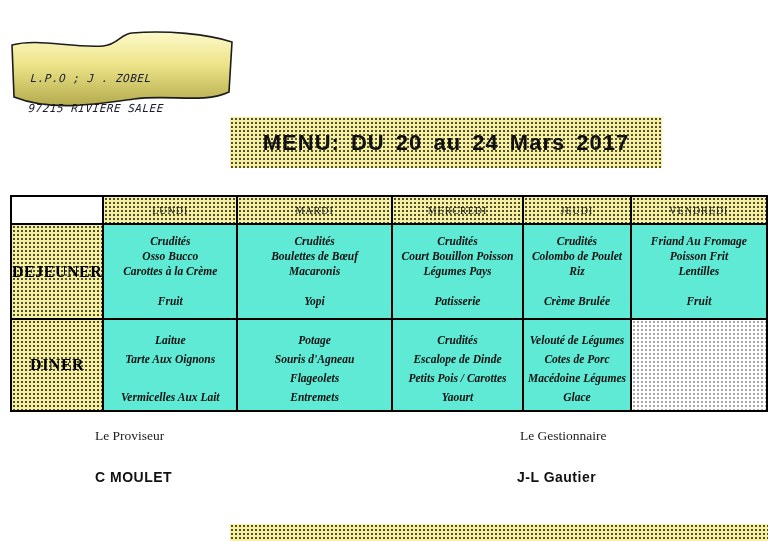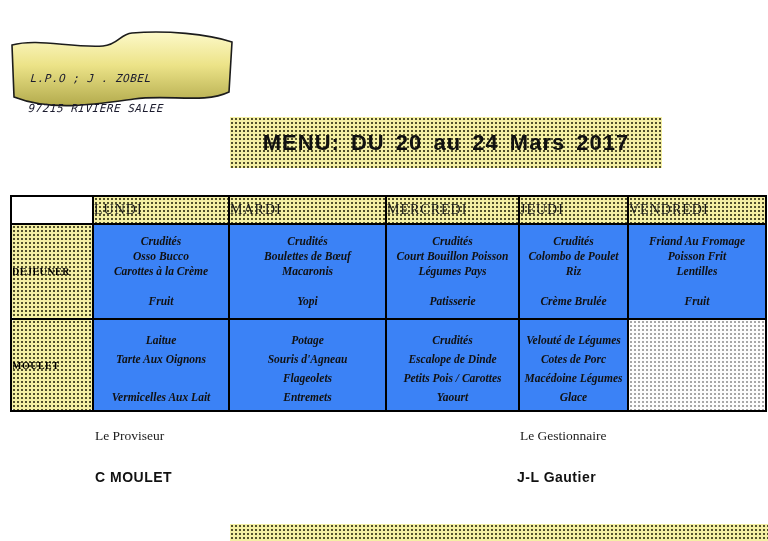--- a/index.html
+++ b/index.html
@@ -41,28 +41,28 @@
   table.menu{
     position:absolute;left:10px;top:195px;
     border-collapse:collapse;table-layout:fixed;
   }
   table.menu td,table.menu th{
     border:2px solid #000;padding:0;overflow:hidden;
   }
   td.corner{border:none;background:transparent;}
   th.day{
     font-family:"Liberation Serif",serif;font-weight:normal;
-    font-size:14px;letter-spacing:1px;color:#1a1a1a;text-align:left;
+    font-size:10px;letter-spacing:1px;color:#1a1a1a;text-align:center;
   }
   td.rowlabel{
-    font-weight:bold;font-size:10px;letter-spacing:0.5px;
-    text-align:left;vertical-align:middle;color:#000;border-radius:6px;
+    font-weight:bold;font-size:16px;letter-spacing:0.5px;
+    text-align:center;vertical-align:middle;color:#000;
   }
   td.menu-cell{
-    background:#3b82f6;vertical-align:top;text-align:center;
+    background:#5eead4;vertical-align:top;text-align:center;
     font-style:italic;font-weight:bold;font-size:11.5px;color:#111;
     white-space:pre-line;
   }
   td.menu-cell.dejeuner{padding-top:9px;line-height:15px;}
   td.menu-cell.diner{padding-top:11px;line-height:19px;}
   td.shaded{padding:0;}
   
   .sig-title{
     position:absolute;font-size:13.5px;color:#1c1c1c;
     font-family:"Liberation Serif",serif;
@@ -150,21 +150,21 @@
 Riz
 
 Crème Brulée</td>
       <td class="menu-cell dejeuner">Friand Au Fromage
 Poisson Frit
 Lentilles
 
 Fruit</td>
     </tr>
     <tr style="height:92px">
-      <td class="rowlabel dots-yellow">MOULET</td>
+      <td class="rowlabel dots-yellow">DINER</td>
       <td class="menu-cell diner">Laitue
 Tarte Aux Oignons
 
 Vermicelles Aux Lait</td>
       <td class="menu-cell diner">Potage
 Souris d'Agneau
 Flageolets
 Entremets</td>
       <td class="menu-cell diner">Crudités
 Escalope de Dinde

